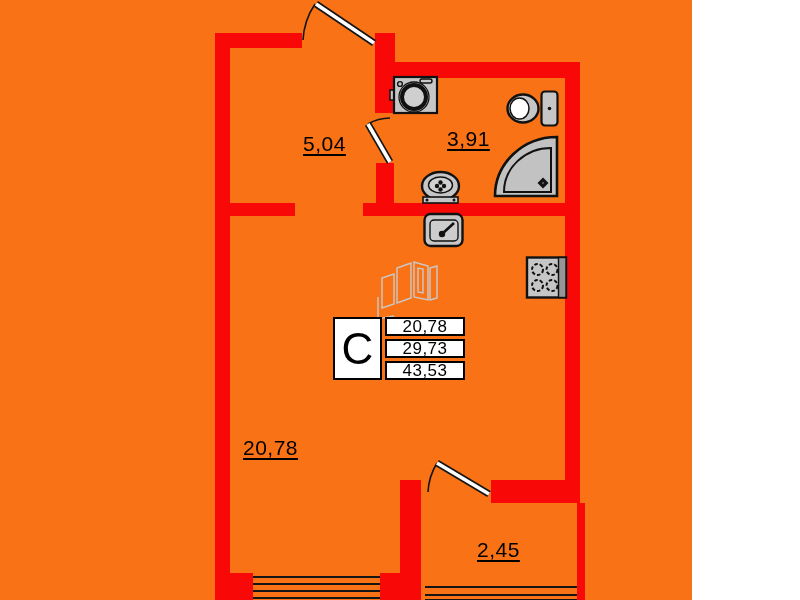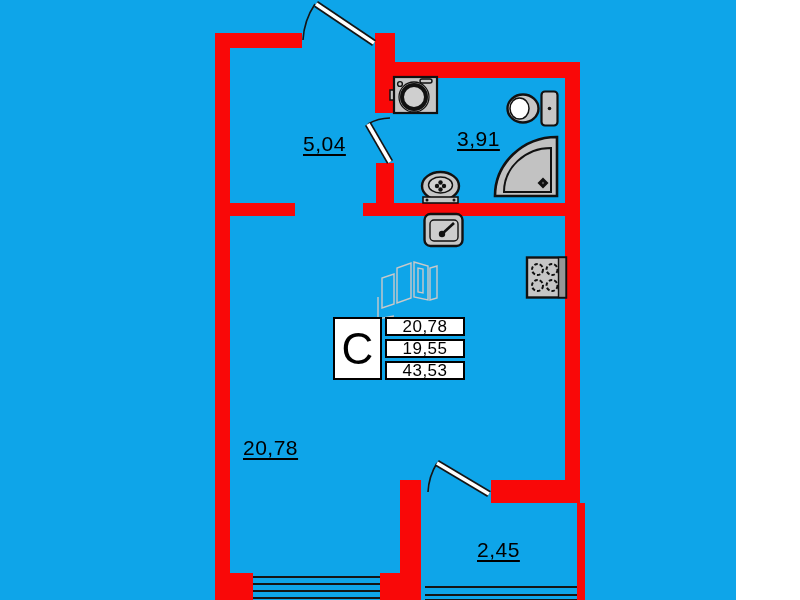--- a/index.html
+++ b/index.html
@@ -1,18 +1,18 @@
 <!DOCTYPE html>
 <html><head>
 <meta charset="utf-8">
 <style>
   html,body { margin:0; padding:0; background:#ffffff; }
   .plan {
-    position:relative; width:692px; height:600px; background:#0ea5e9;
-    font-family:"Liberation Sans", sans-serif; overflow:hidden;padding-left:44px;
+    position:relative; width:692px; height:600px; background:#f97316;
+    font-family:"Liberation Sans", sans-serif; overflow:hidden;
   }
   .wall { position:absolute; background:#f90808; }
   .wline { position:absolute; background:#151515; height:2px; }
   .room-label {
     position:absolute; font-size:21px; color:#000;
     text-decoration:underline; text-underline-offset:3px; letter-spacing:0.5px;
     white-space:nowrap;
   }
   .svg-layer { position:absolute; left:0; top:0; pointer-events:none; }
   .info-box { position:absolute; left:333px; top:317px; display:flex; }
@@ -134,26 +134,26 @@
       <path d="M378,297 L378,319 L394,316"></path>
       <path d="M382,278 L382,308 L394,304 L394,274 Z"></path>
       <path d="M397,268 L397,303 L411,298 L411,263 Z"></path>
       <path d="M414,262 L414,297 L428,300 L428,266 Z"></path>
       <path d="M418,268 L418,292 L423,293 L423,269 Z"></path>
       <path d="M430,268 L430,300 L437,298 L437,266 Z"></path>
     </g>
   </svg>
 
   <span class="room-label" style="left:303px; top:132px;">5,04</span>
-  <span class="room-label" style="left:457px; top:127px;text-align:center;">3,91</span>
+  <span class="room-label" style="left:447px; top:127px;text-align:center;">3,91</span>
   <span class="room-label" style="left:243px; top:436px;">20,78</span>
   <span class="room-label" style="left:477px; top:538px;">2,45</span>
 
   <div class="info-box">
     <div class="type-cell">С</div>
     <div class="rows">
       <div class="row-cell">20,78</div>
-      <div class="row-cell">19,55</div>
+      <div class="row-cell">29,73</div>
       <div class="row-cell">43,53</div>
     </div>
   </div>
 
 </div>
 
 </body></html>

